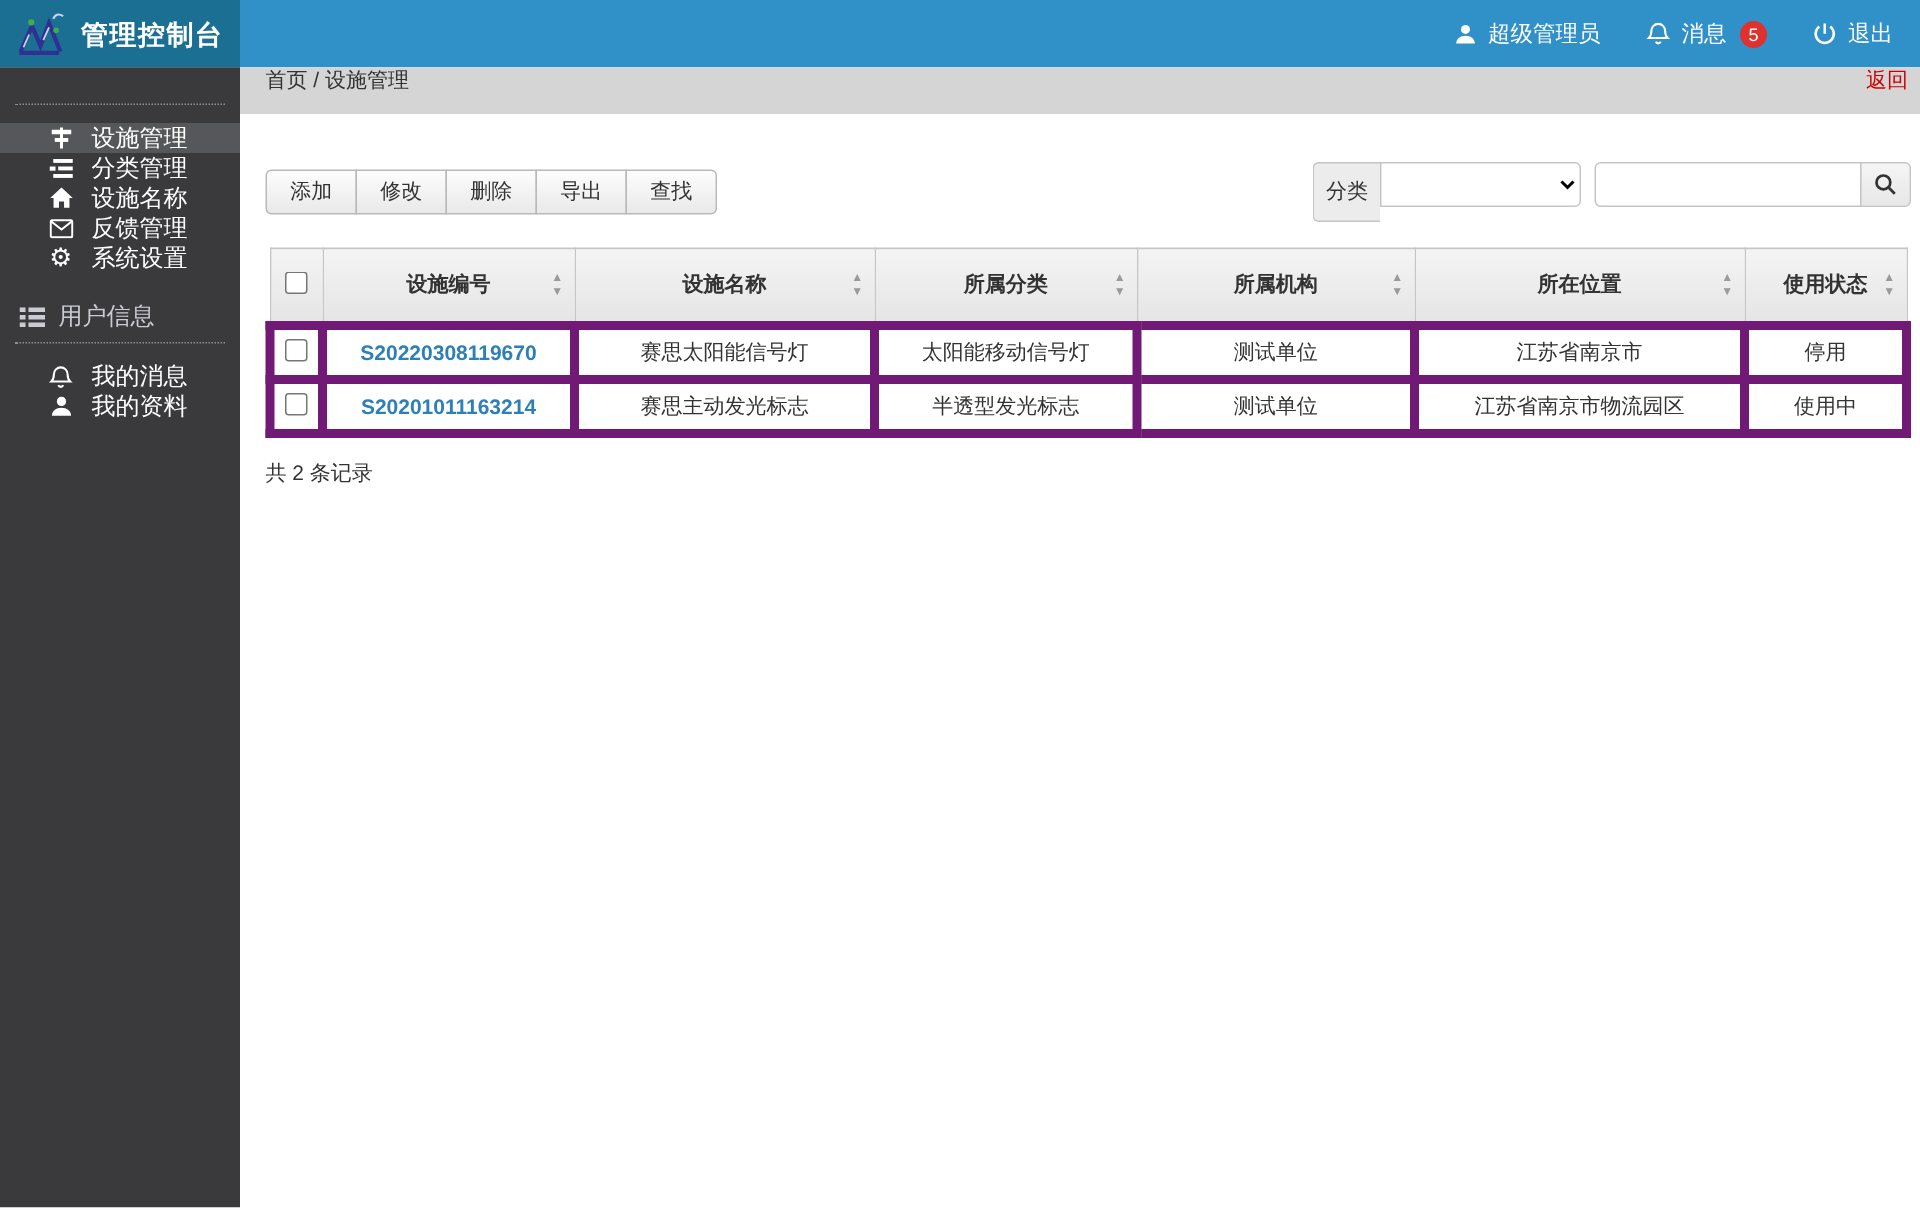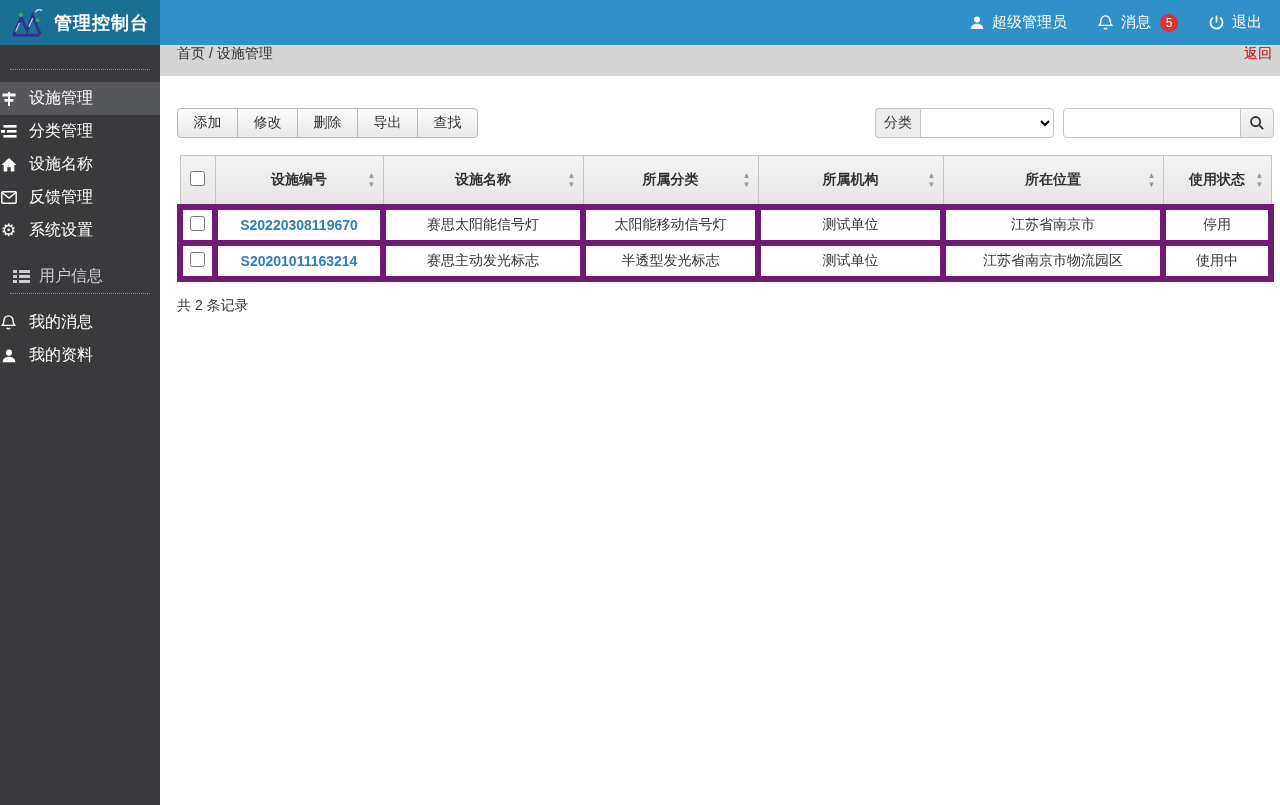--- a/index.html
+++ b/index.html
@@ -17,38 +17,38 @@
 
   
   .layout { display:flex; height:760px; }
   .sidebar { width:160px; flex:0 0 160px; background:#3a3a3c; padding-top:20px; }
   .content { flex:1; background:#fff; display:flex; flex-direction:column; }
 
   
   .section { margin-bottom:16px; }
   .section-title { display:flex; align-items:center; gap:9px; padding-left:13px; color:#cbcbd4; font-size:16px; height:26px; }
   .section-divider { border-top:1px dotted #8d8d95; margin:4px 10px 12px 10px; }
-  .nav-item { display:flex; align-items:center; gap:12px; height:33px; font-size:16px; color:#fff; cursor:pointer; }
+  .nav-item { display:flex; align-items:center; gap:12px; height:20px; padding-left:32px; font-size:16px; color:#fff; cursor:pointer; }
   .nav-item.active { background:#56575b; }
   .nav-icon { width:17px; display:flex; justify-content:center; align-items:center; color:#fff; font-size:16px; }
 
   
   .breadcrumb-bar { height:31px; background:#d5d5d5; display:flex; align-items:flex-start; padding:0 14px 0 17px; font-size:14px; }
   .back-link { margin-left:auto; color:#cc0000; cursor:pointer; }
 
   
   .main { padding:32px 12px 0 17px; }
   .toolbar-row { display:flex; align-items:center; margin-bottom:17px; }
   .btn-group { display:inline-flex; }
   .btn { width:61px; height:30px; background:linear-gradient(#fdfdfd,#e9e9e9); border:1px solid #b9b9b9; font-size:14px; color:#333; cursor:pointer; margin-left:-1px; font-family:inherit; }
   .btn:first-child { border-radius:4px 0 0 4px; margin-left:0; }
   .btn:last-child { border-radius:0 4px 4px 0; }
   .toolbar-right { margin-left:auto; display:flex; gap:9px; }
   .addon-group { display:flex; }
-  .addon-label { background:#ececec; border:1px solid #c5c5c5; border-right:none; border-radius:4px 0 0 4px; font-size:14px; padding:0 8px; display:flex; align-items:center; height:30px; }
+  .addon-label { background:#ececec; border:1px solid #c5c5c5; border-right:none; border-radius:4px 0 0 4px; font-size:14px; padding:0 8px; display:flex; align-items:center; height:40px; }
   .cat-select { width:134px; height:30px; border:1px solid #c5c5c5; border-radius:0 4px 4px 0; background:#fff; font-size:14px; font-family:inherit; }
   .search-group { display:flex; }
   .search-input { width:178px; height:30px; border:1px solid #c5c5c5; border-radius:4px 0 0 4px; padding:0 8px; font-size:14px; font-family:inherit; outline:none; }
   .search-btn { width:34px; height:30px; background:linear-gradient(#f5f5f5,#e7e7e7); border:1px solid #c5c5c5; margin-left:-1px; border-radius:0 4px 4px 0; cursor:pointer; display:flex; align-items:center; justify-content:center; }
 
   
   table { border-collapse:collapse; table-layout:fixed; width:1091px; }
   th { height:51px; background:linear-gradient(#f4f4f4,#e5e5e5); border:1px solid #c6c6c6; font-size:14px; font-weight:bold; color:#333; position:relative; }
   td { height:36px; border:6px solid #701a75; font-size:14px; text-align:center; color:#333; background:#fff; }
   .sort { position:absolute; right:7px; top:50%; transform:translateY(-50%); display:flex; flex-direction:column; line-height:1; color:#9a9a9a; font-size:8px; gap:1px; cursor:pointer; }

